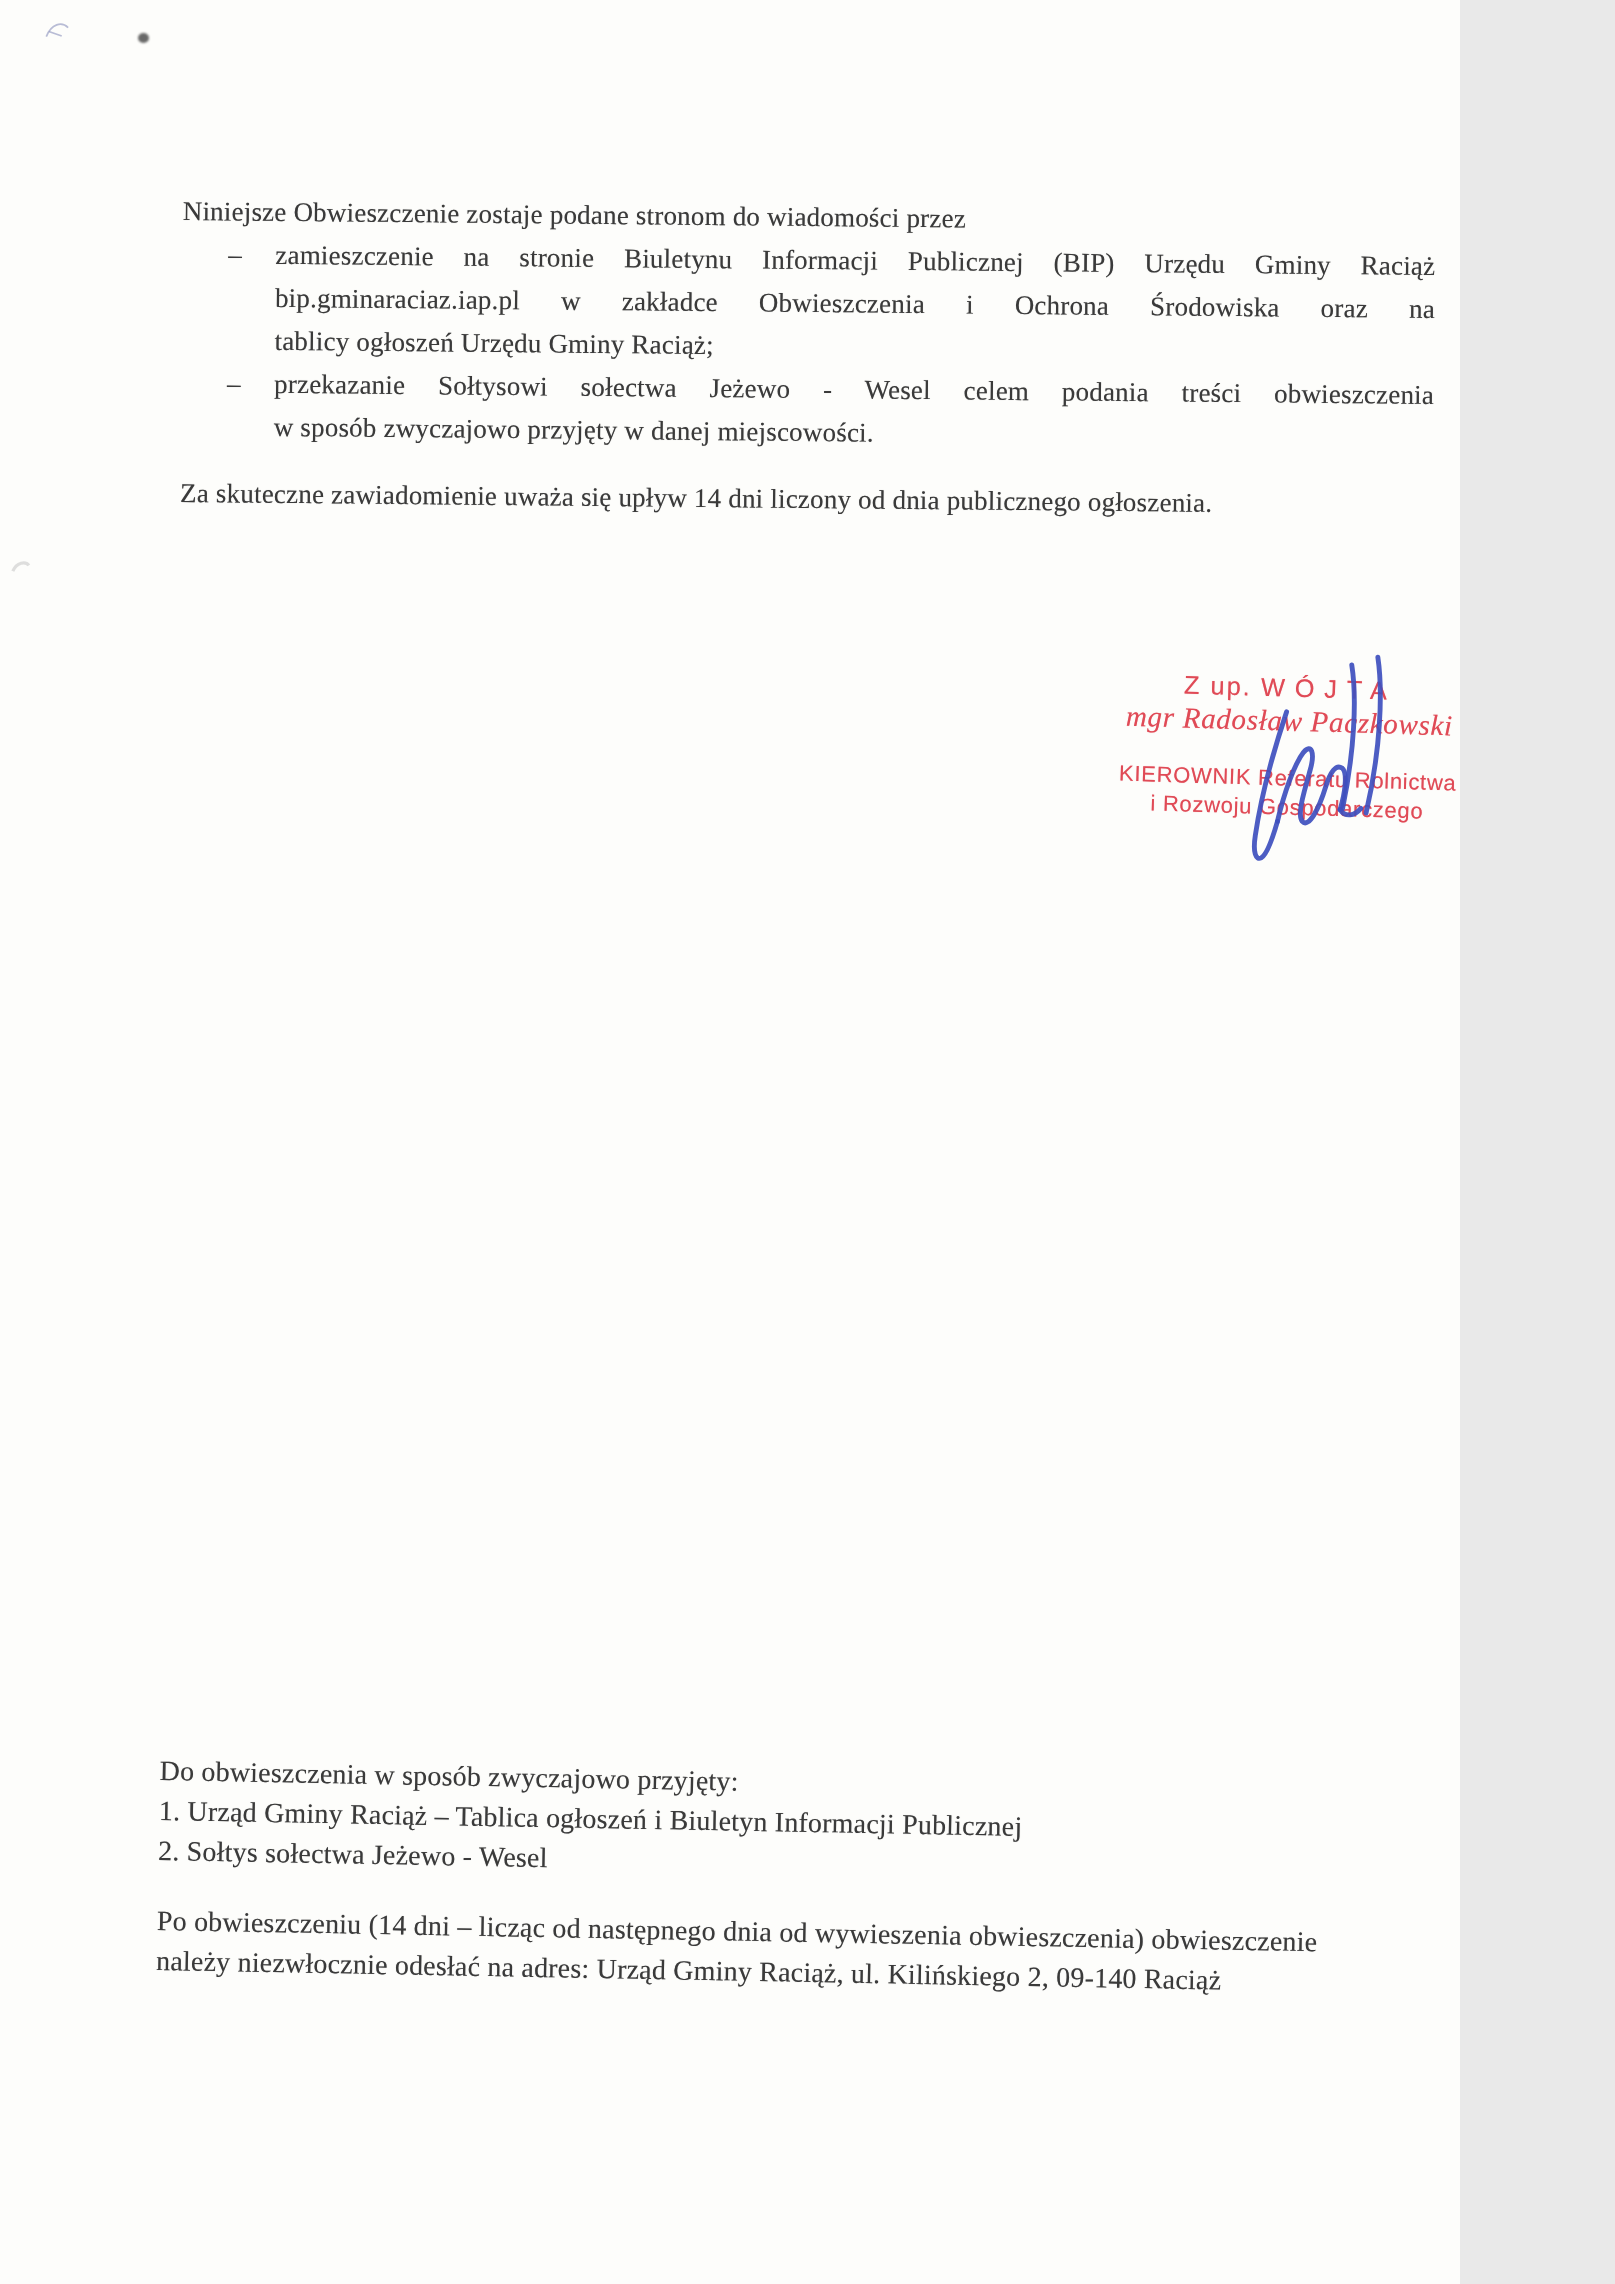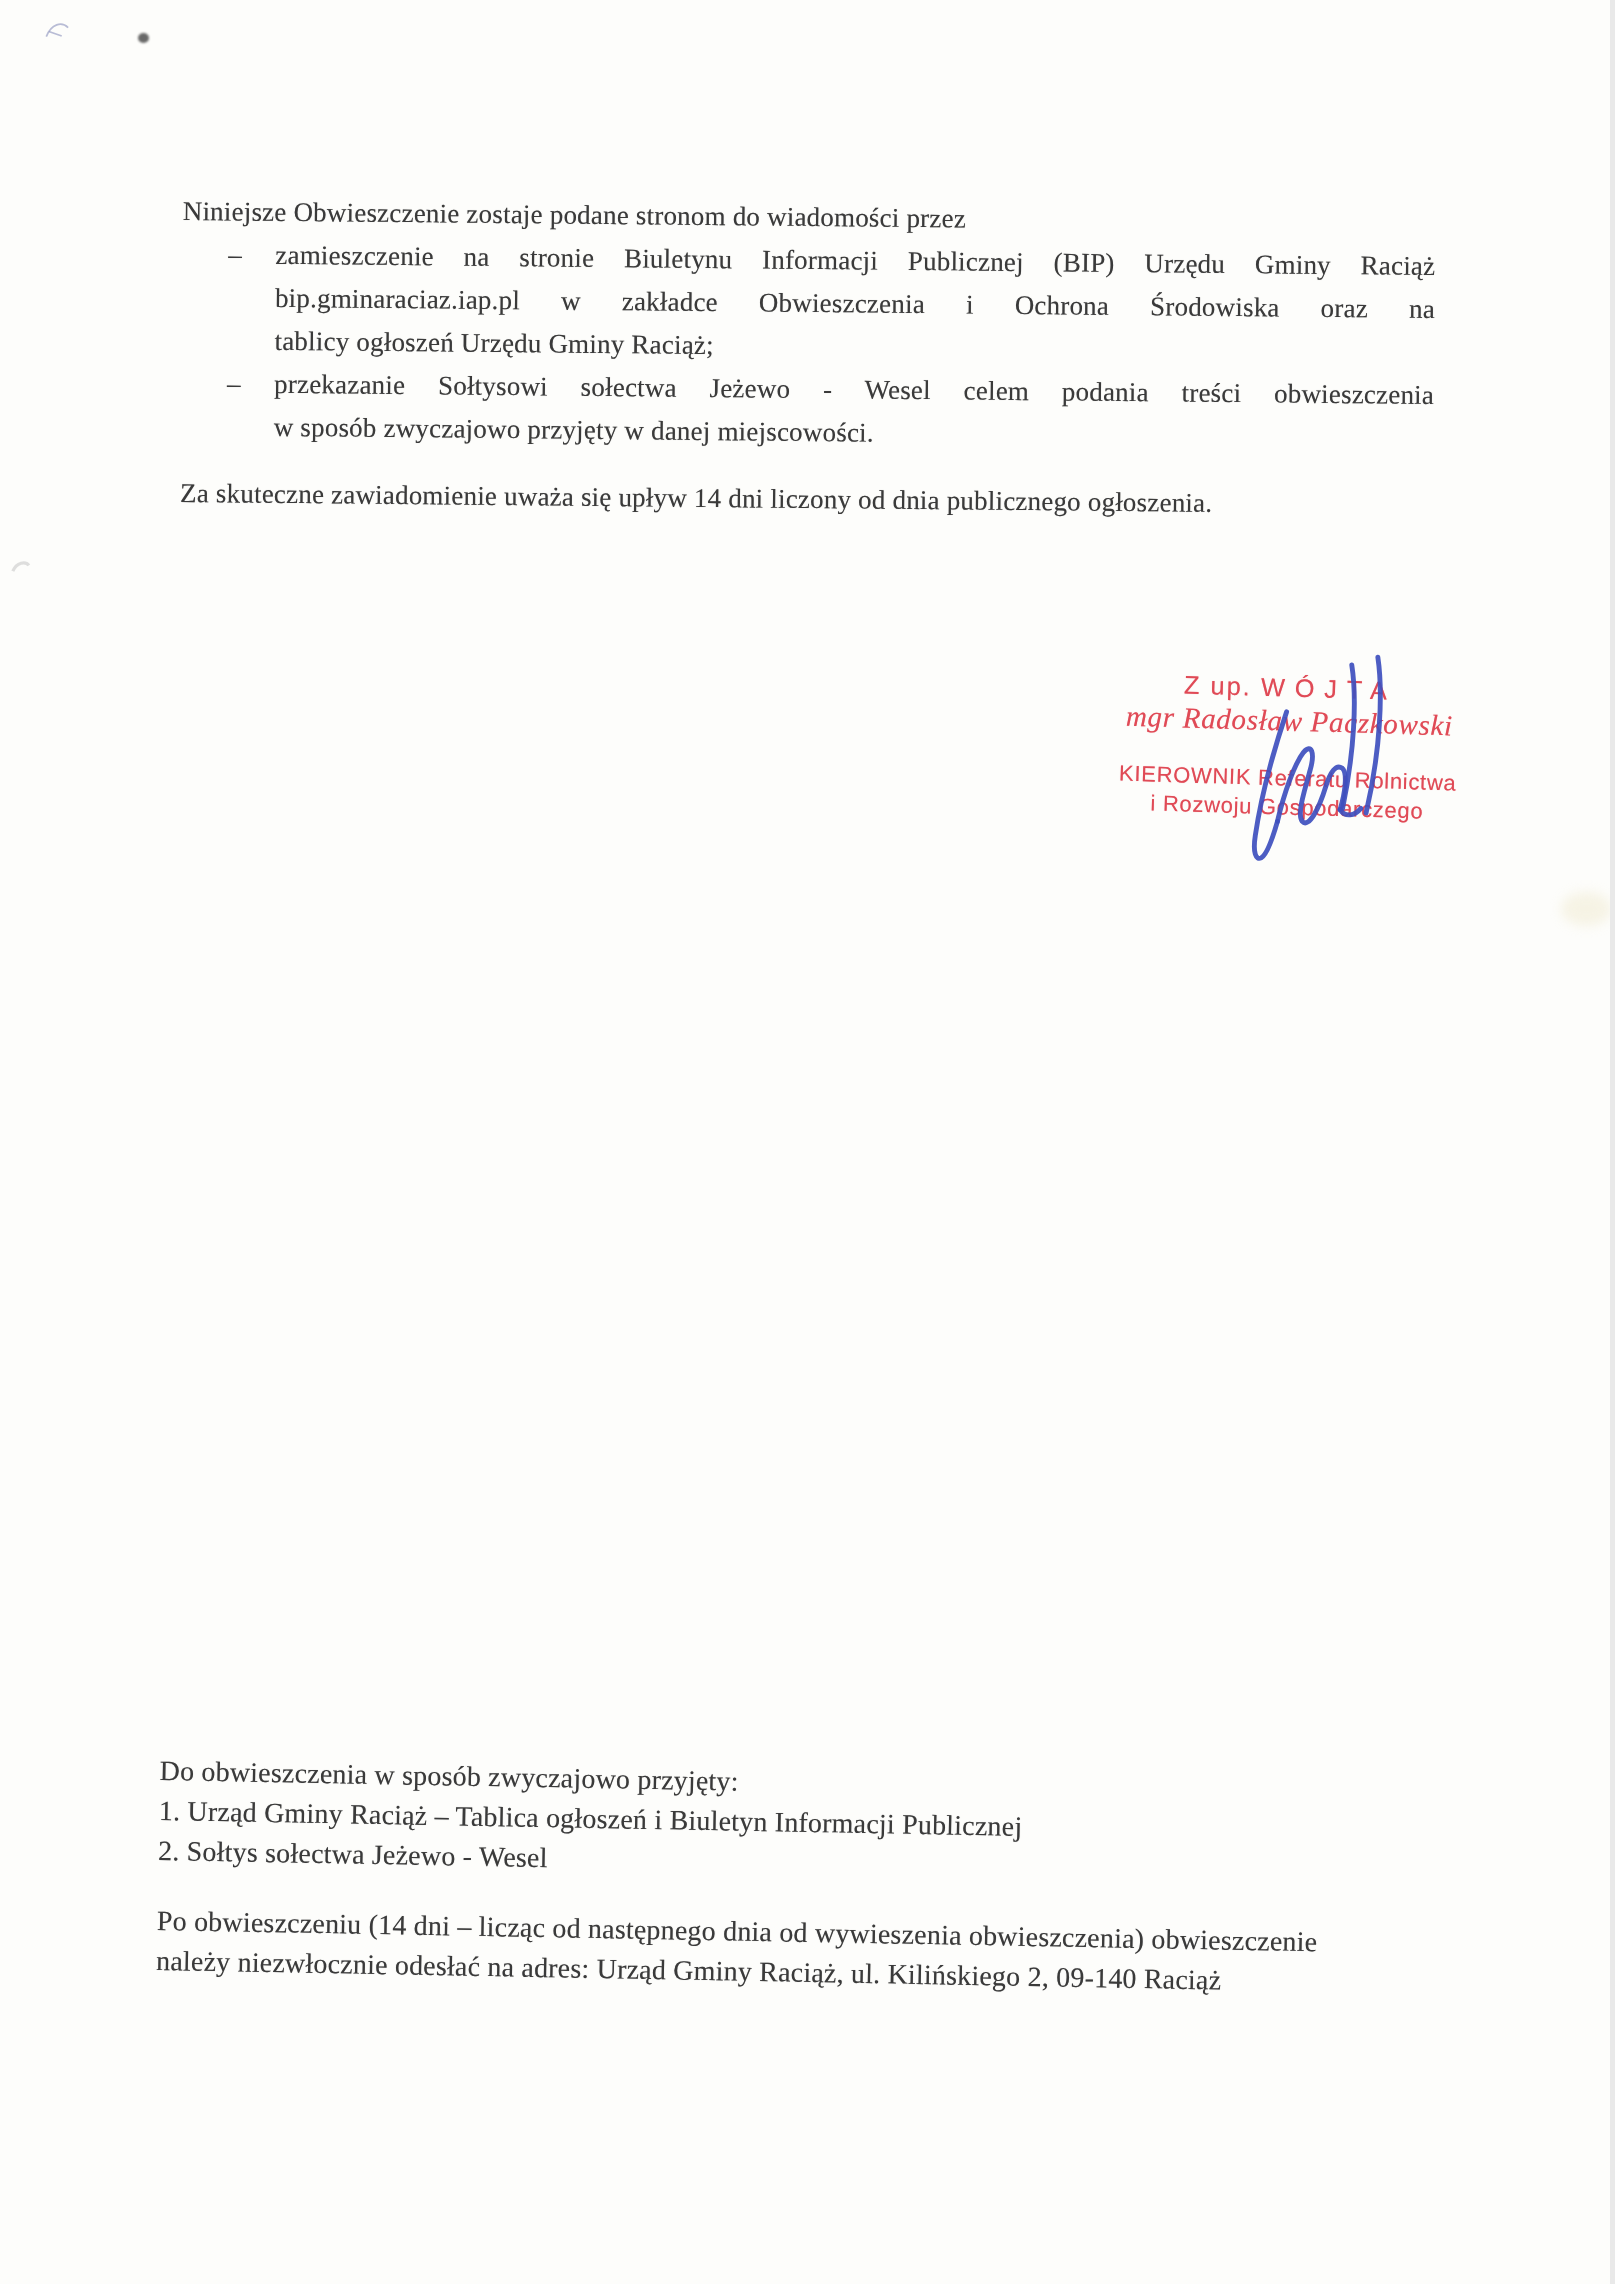--- a/index.html
+++ b/index.html
@@ -1,18 +1,18 @@
 <!DOCTYPE html>
 <html style="font-size:10.4px"><head>
 <meta charset="utf-8">
 <style>
   html,body{margin:0;padding:0;background:#e9e9e9;}
   .page{
     position:relative;
-    width:1610px;height:2284px;
+    width:1460px;height:2284px;
     background:#fdfdfb;
     overflow:hidden;
     font-family:"Liberation Serif", serif;
     color:#3a3a3a;
   }
   .scantext{ text-shadow:0 0 0.7px rgba(55,55,55,.45); letter-spacing:0.2px; }
 
   
   .top-block{
     position:absolute;left:183px;top:190px;width:1253px;

